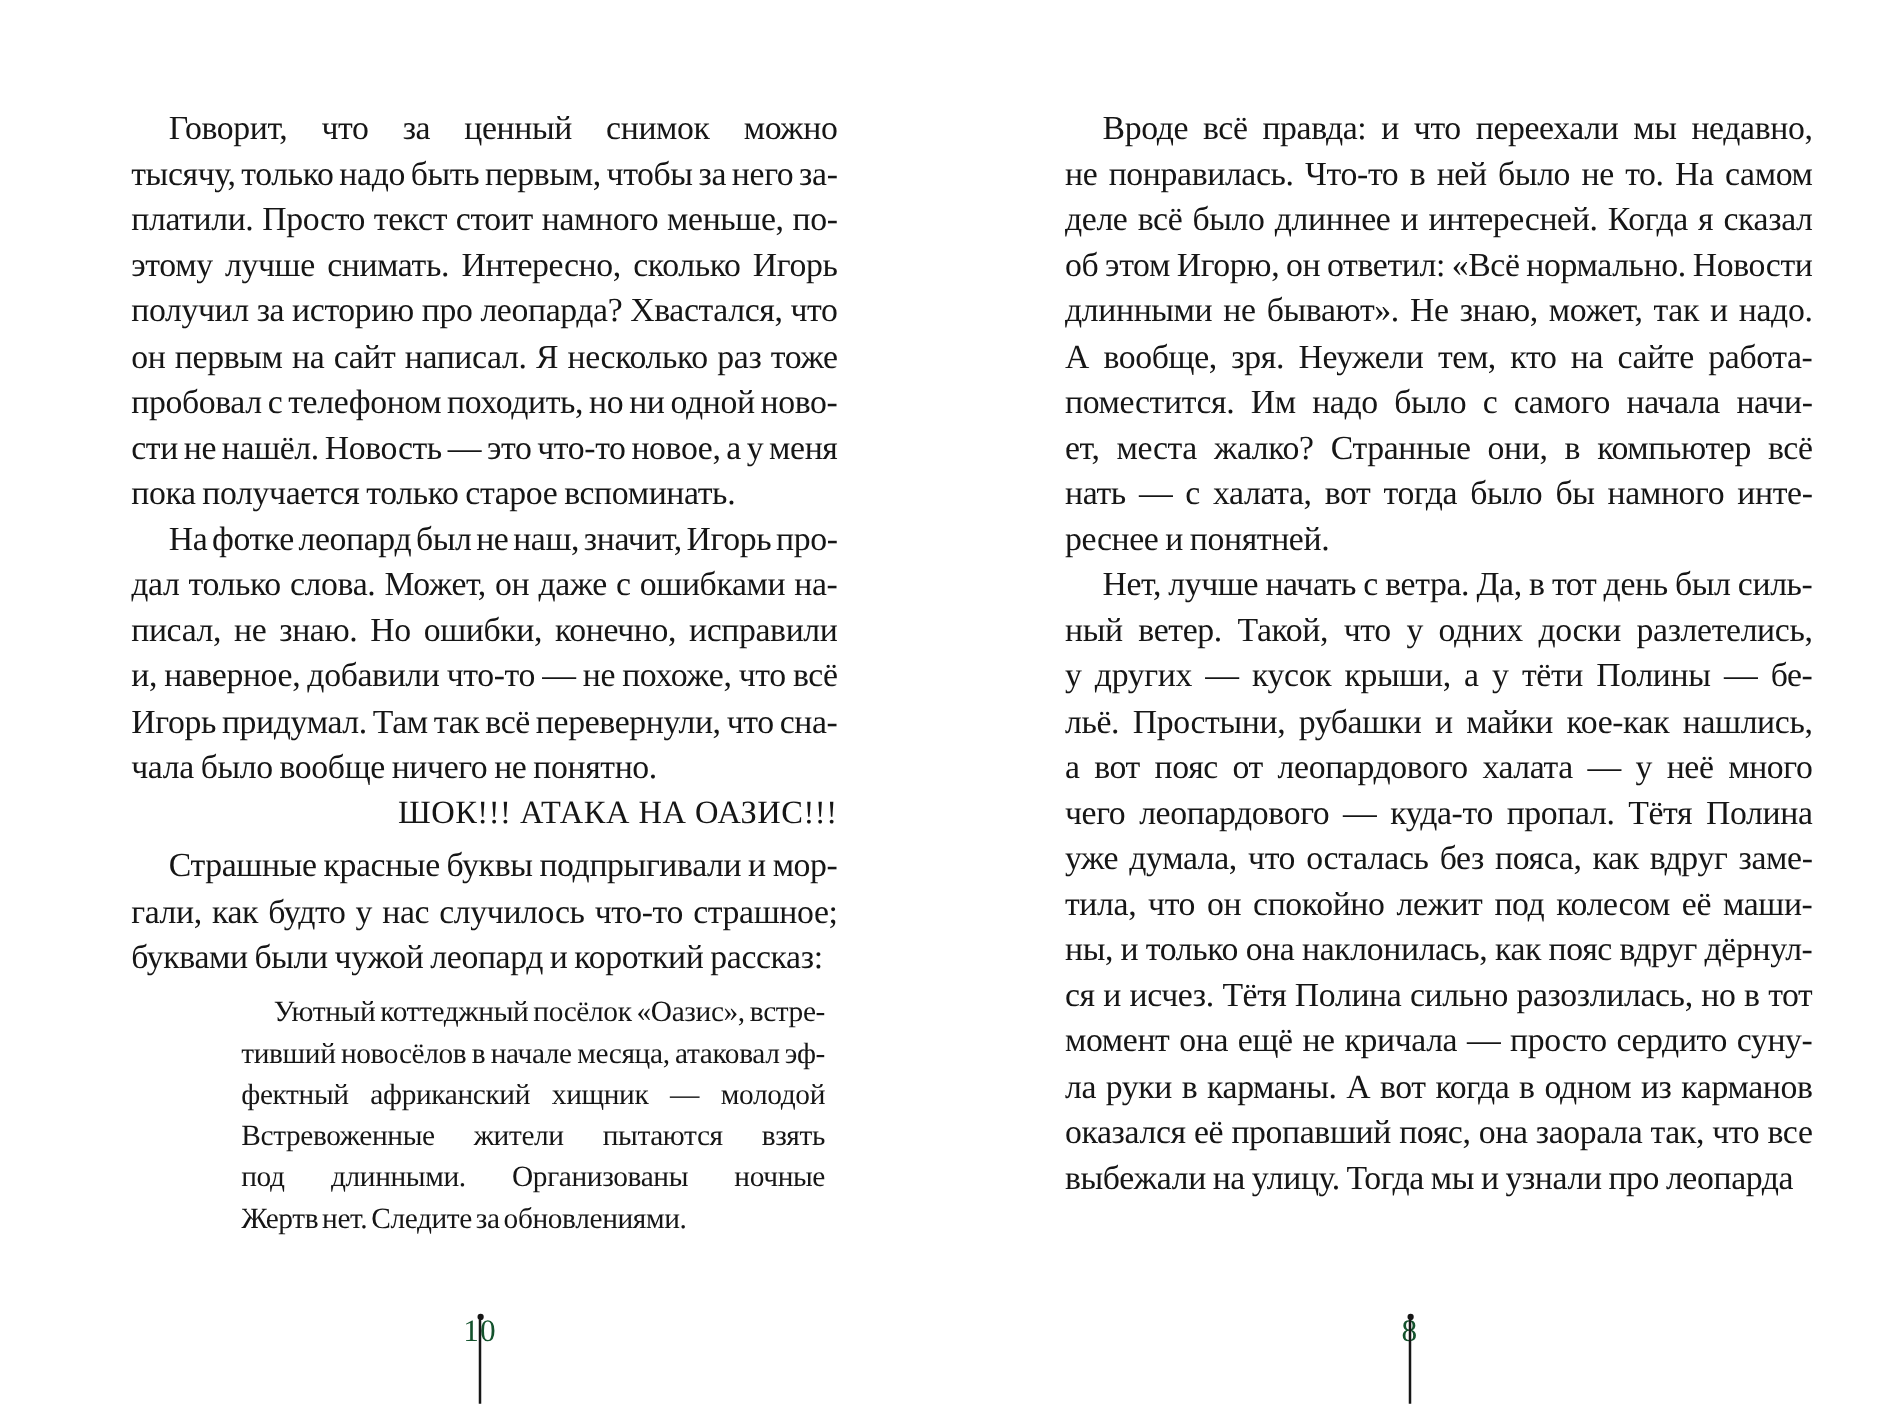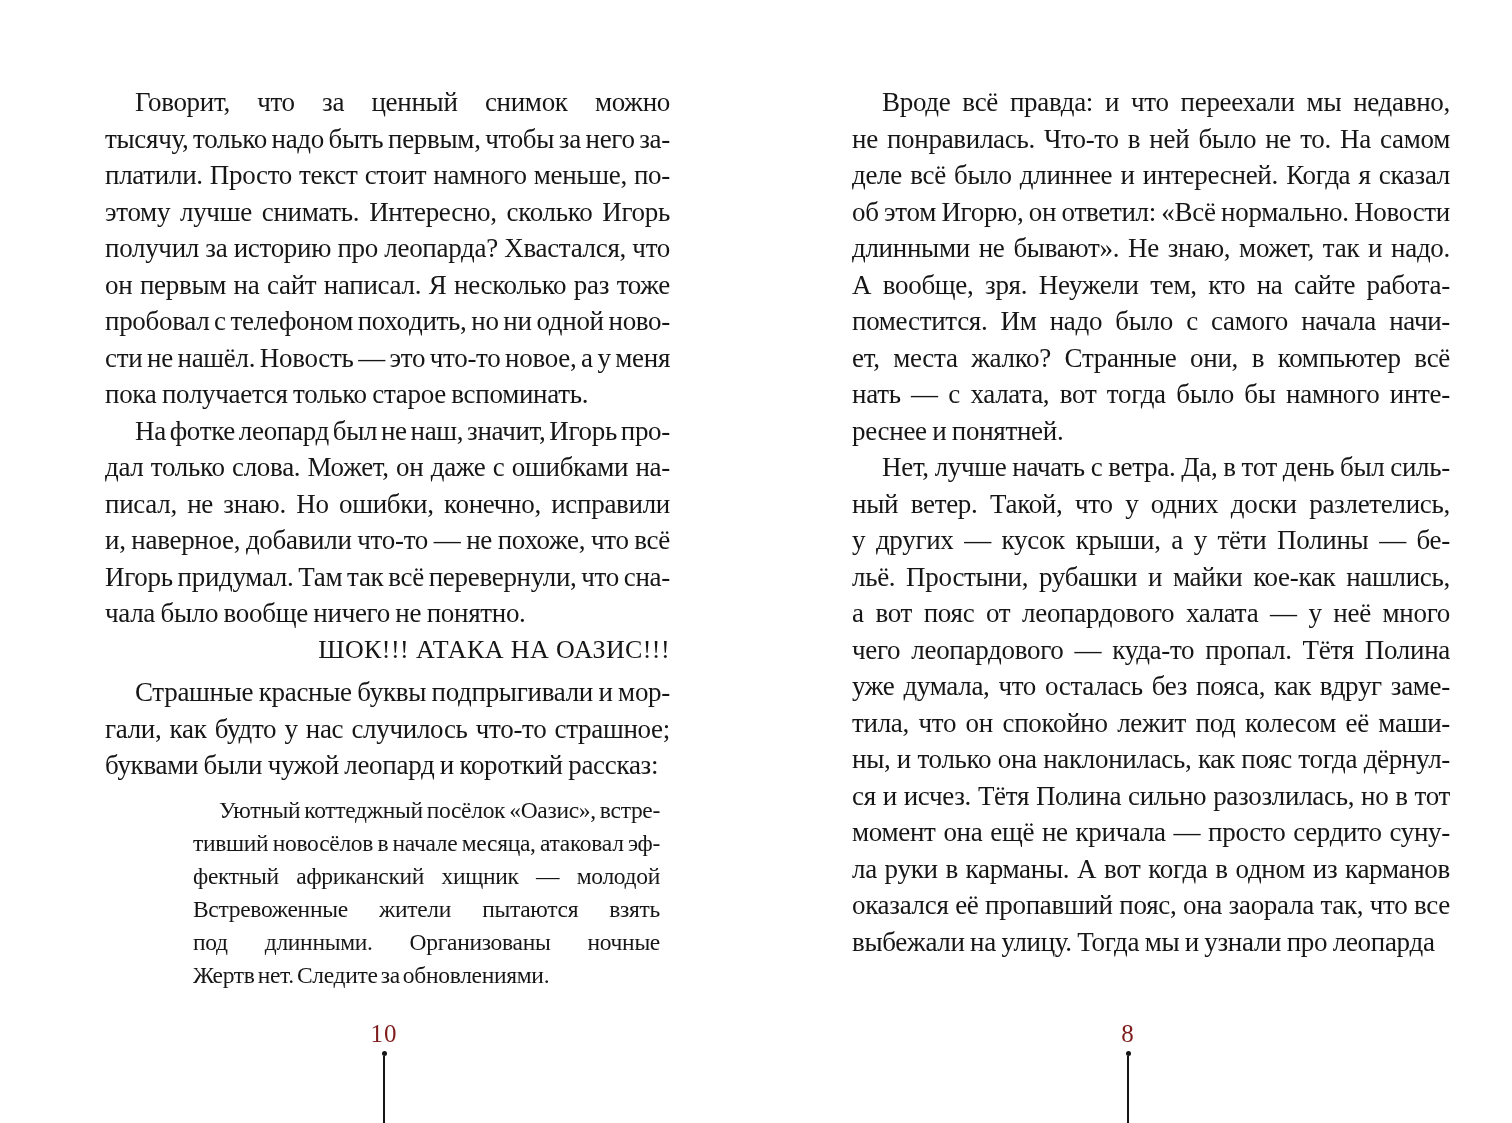--- a/index.html
+++ b/index.html
@@ -45,25 +45,25 @@
 
   .quote {
     margin: 10px 10px 12px 88px;
     font-size: 23.5px;
   }
   .quote .line { line-height: 33px; height: 33px; word-spacing: -2.5px; }
   .quote .line.first { text-indent: 26px; }
 
   .folio {
     position: absolute;
-    top: 1020px;
+    top: 1052px;
     transform: translateX(-50%);
     font-size: 25px;
     letter-spacing: 1px;
-    color: #7f1d1d;
+    color: #14532d;
   }
   #folio-left  { left: 384px; }
   #folio-right { left: 1128px; }
 
   .folio-rule {
     position: absolute;
     width: 2px;
     top: 1056px;
     height: 67px;
     background: #161616;
@@ -135,21 +135,21 @@
       </div>
     <div class="para">
         <div class="line first">Нет, лучше начать с ветра. Да, в тот день был силь-</div>
         <div class="line">ный ветер. Такой, что у одних доски разлетелись,</div>
         <div class="line">у других — кусок крыши, а у тёти Полины — бе-</div>
         <div class="line">льё. Простыни, рубашки и майки кое-как нашлись,</div>
         <div class="line">а вот пояс от леопардового халата — у неё много</div>
         <div class="line">чего леопардового — куда-то пропал. Тётя Полина</div>
         <div class="line">уже думала, что осталась без пояса, как вдруг заме-</div>
         <div class="line">тила, что он спокойно лежит под колесом её маши-</div>
-        <div class="line">ны, и только она наклонилась, как пояс тогда дёрнул-</div>
+        <div class="line">ны, и только она наклонилась, как пояс вдруг дёрнул-</div>
         <div class="line">ся и исчез. Тётя Полина сильно разозлилась, но в тот</div>
         <div class="line">момент она ещё не кричала — просто сердито суну-</div>
         <div class="line">ла руки в карманы. А вот когда в одном из карманов</div>
         <div class="line">оказался её пропавший пояс, она заорала так, что все</div>
         <div class="line para-end">выбежали на улицу. Тогда мы и узнали про леопарда</div>
       </div>
   </div>
 
   <div class="folio" id="folio-left">10</div>
   <div class="folio" id="folio-right">8</div>

